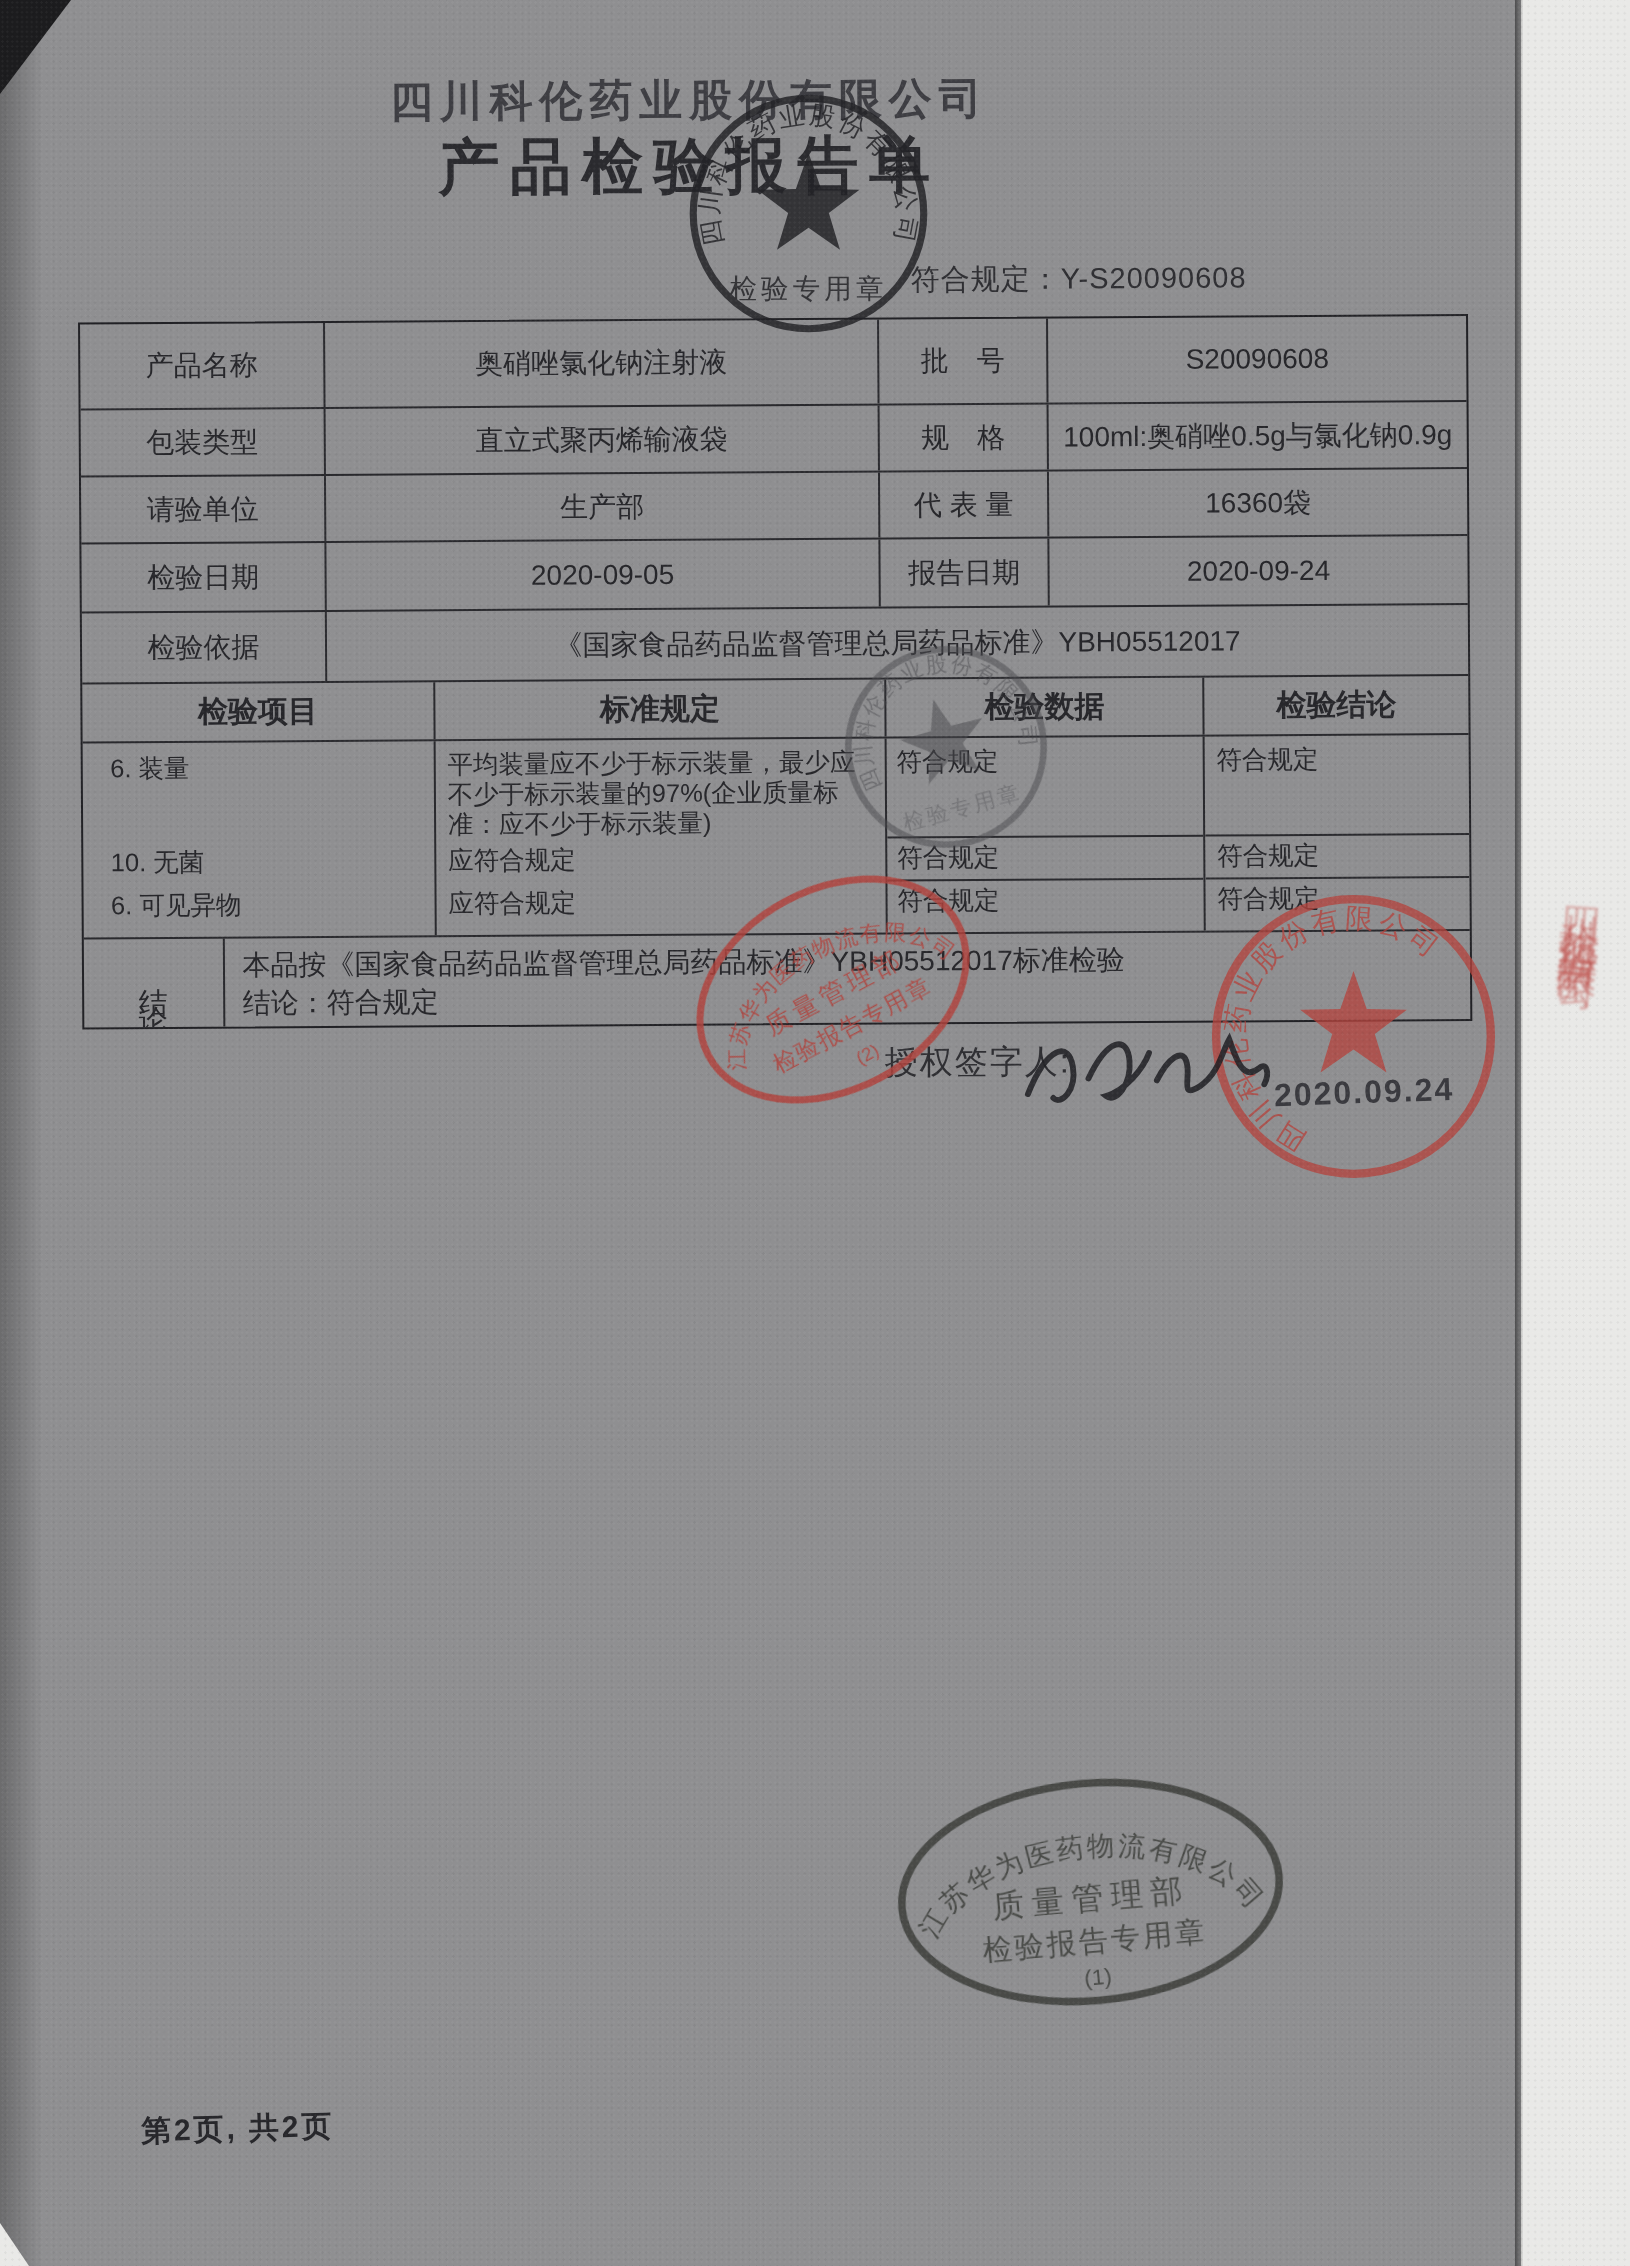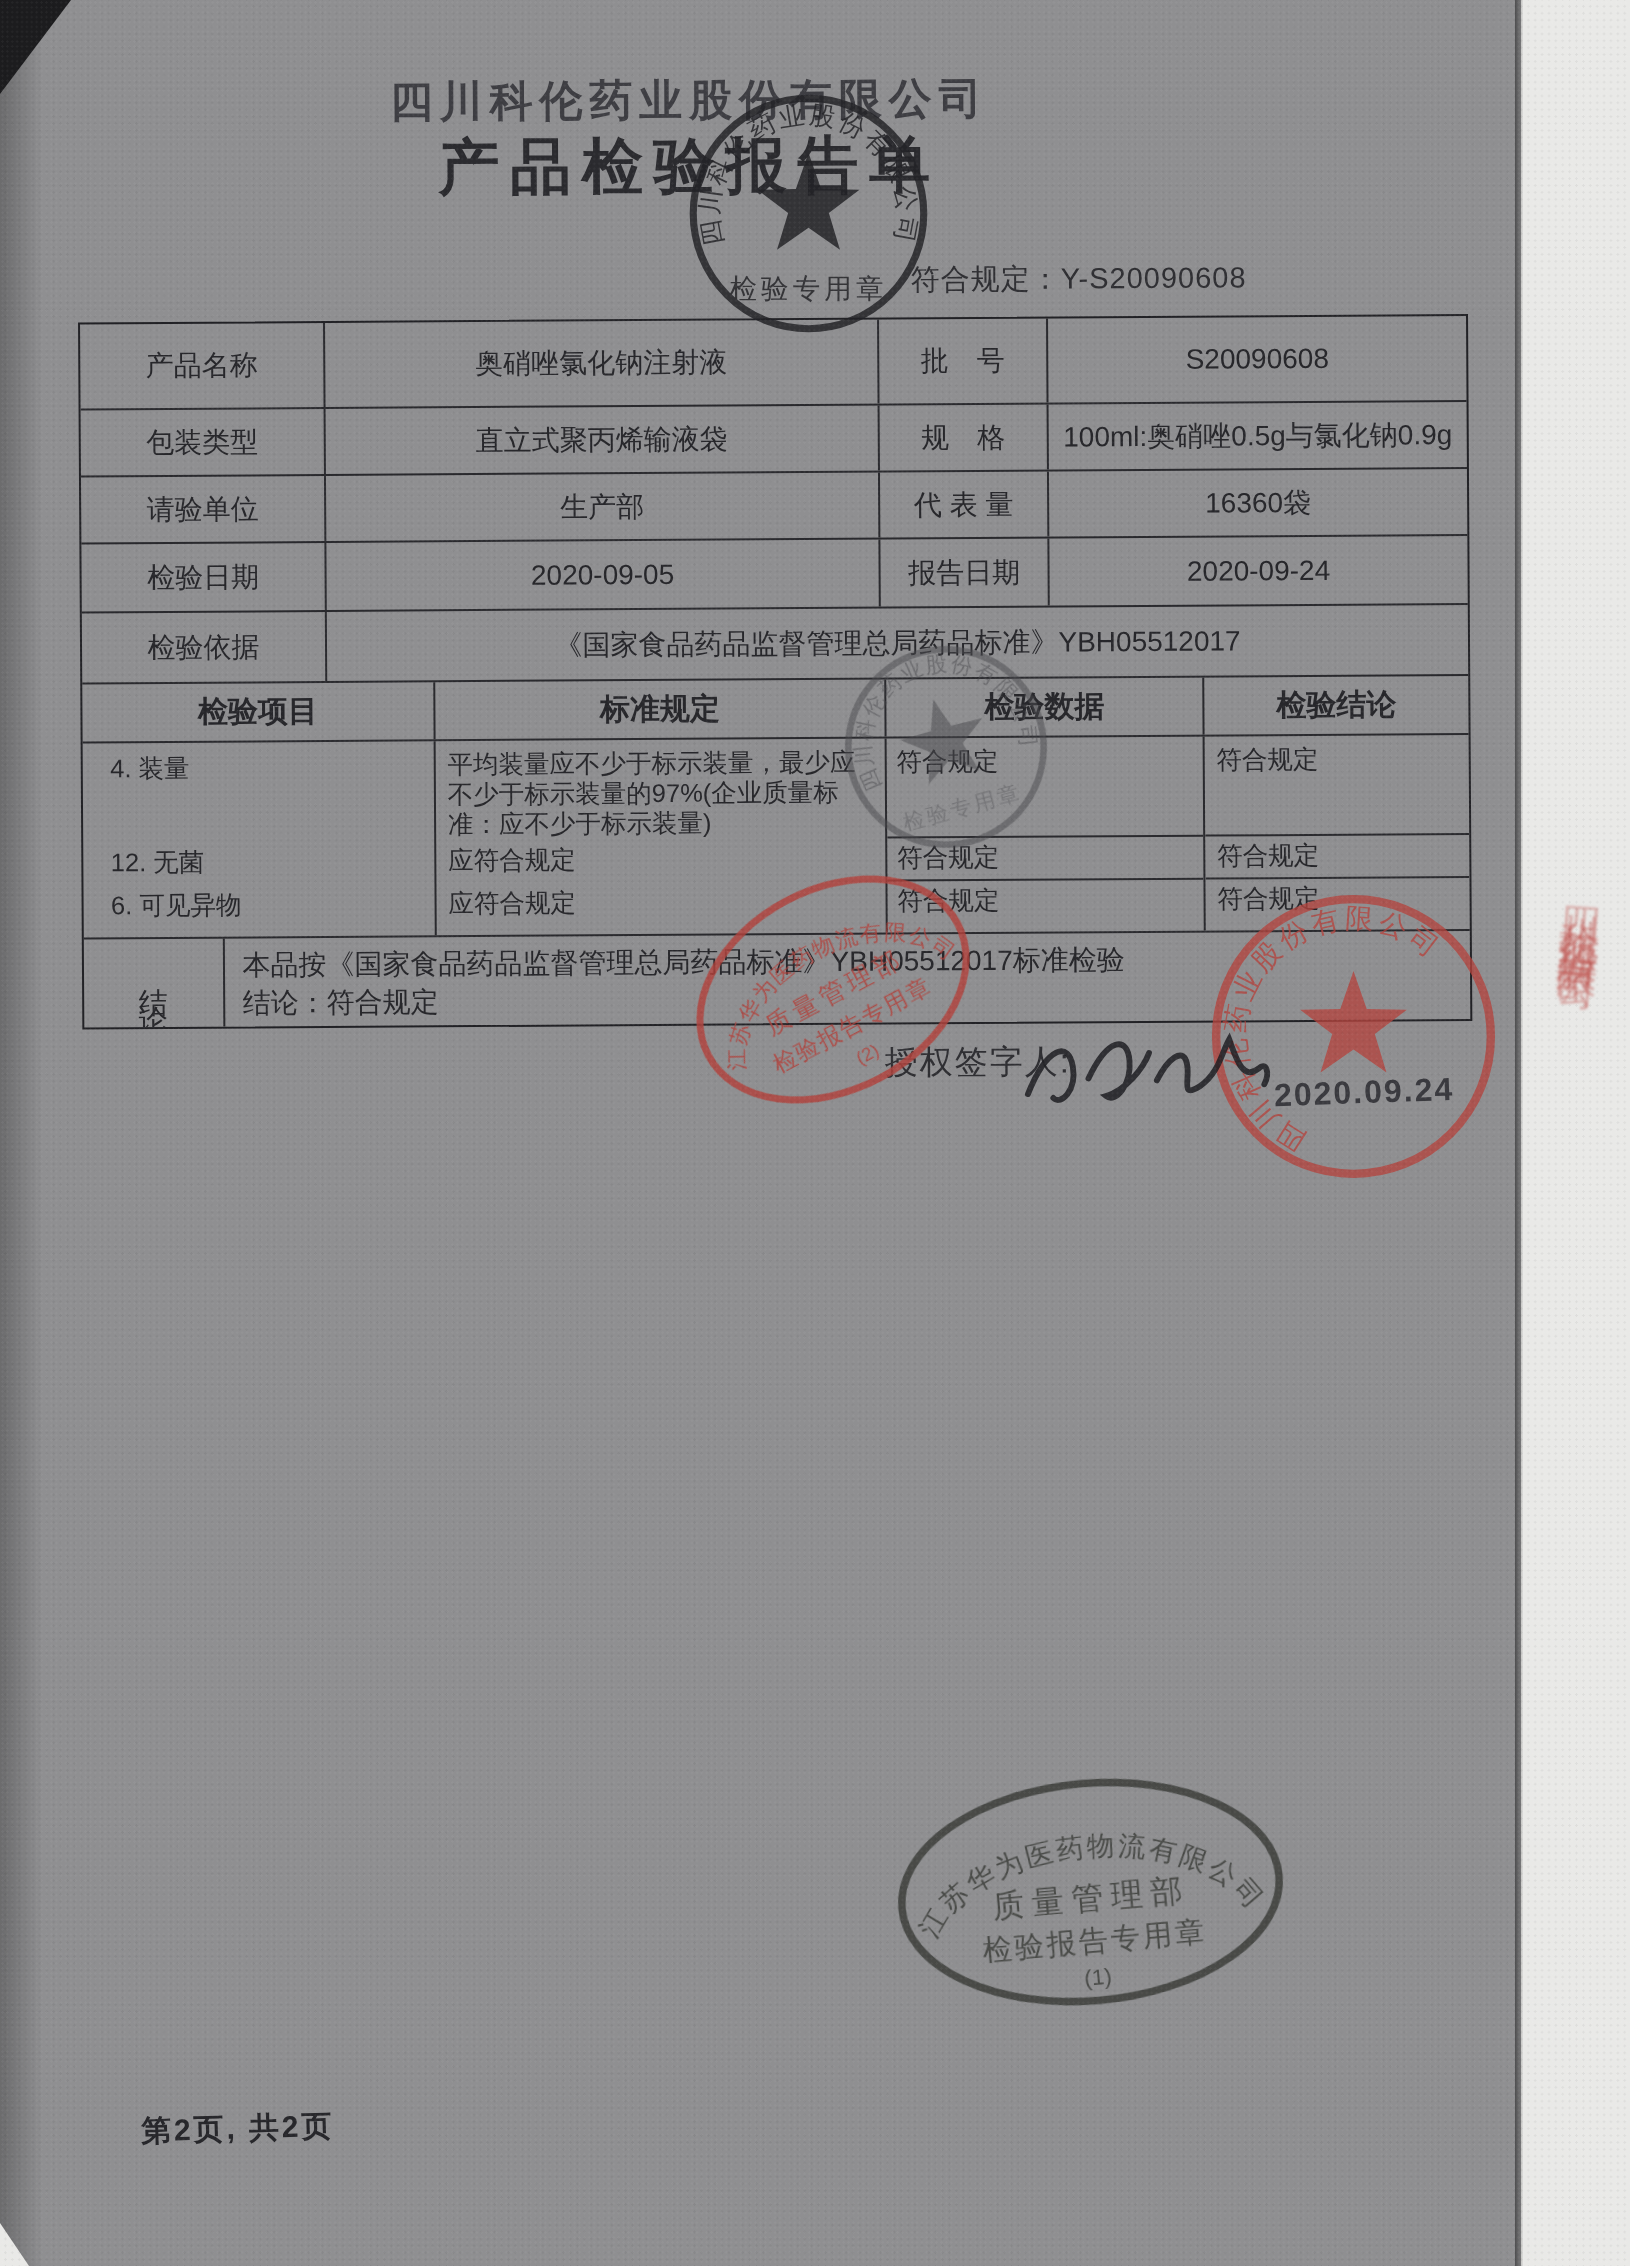--- a/index.html
+++ b/index.html
@@ -106,22 +106,22 @@
 
       <div class="trow hdr" style="height:59px">
         <div class="cell nb rc1">检验项目</div>
         <div class="cell rc2">标准规定</div>
         <div class="cell rc3">检验数据</div>
         <div class="cell rc4">检验结论</div>
       </div>
 
       <div class="trow" style="height:196px">
         <div class="cell nb rc1 body-cell">
-          <div class="ln" style="top:9.8px;left:27.4px">4. 装量</div>
-          <div class="ln" style="top:104px;left:27.4px">12. 无菌</div>
+          <div class="ln" style="top:9.8px;left:27.4px">6. 装量</div>
+          <div class="ln" style="top:104px;left:27.4px">10. 无菌</div>
           <div class="ln" style="top:147px;left:27.4px">6. 可见异物</div>
         </div>
         <div class="cell rc2 body-cell">
           <div class="ln" style="top:7.8px;left:11.8px;width:427px">平均装量应不少于标示装量，最少应不少于标示装量的97%(企业质量标准：应不少于标示装量)</div>
           <div class="ln" style="top:104px;left:11.8px">应符合规定</div>
           <div class="ln" style="top:147px;left:11.8px">应符合规定</div>
         </div>
         <div class="cell rc3 body-cell">
           <div class="ln" style="top:7.8px;left:9.8px">符合规定</div>
           <div class="ln" style="top:104px;left:9.8px">符合规定</div>

